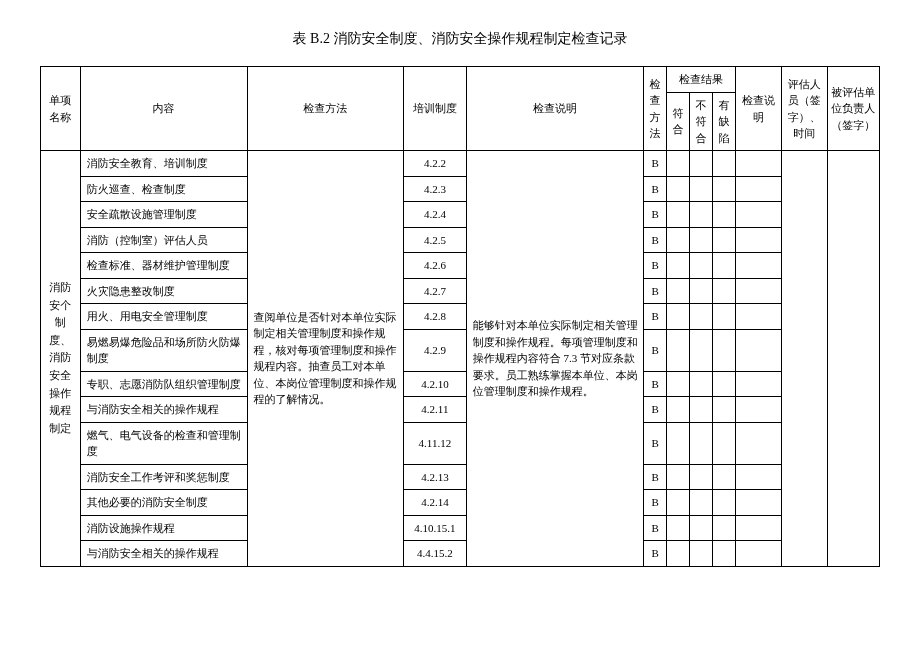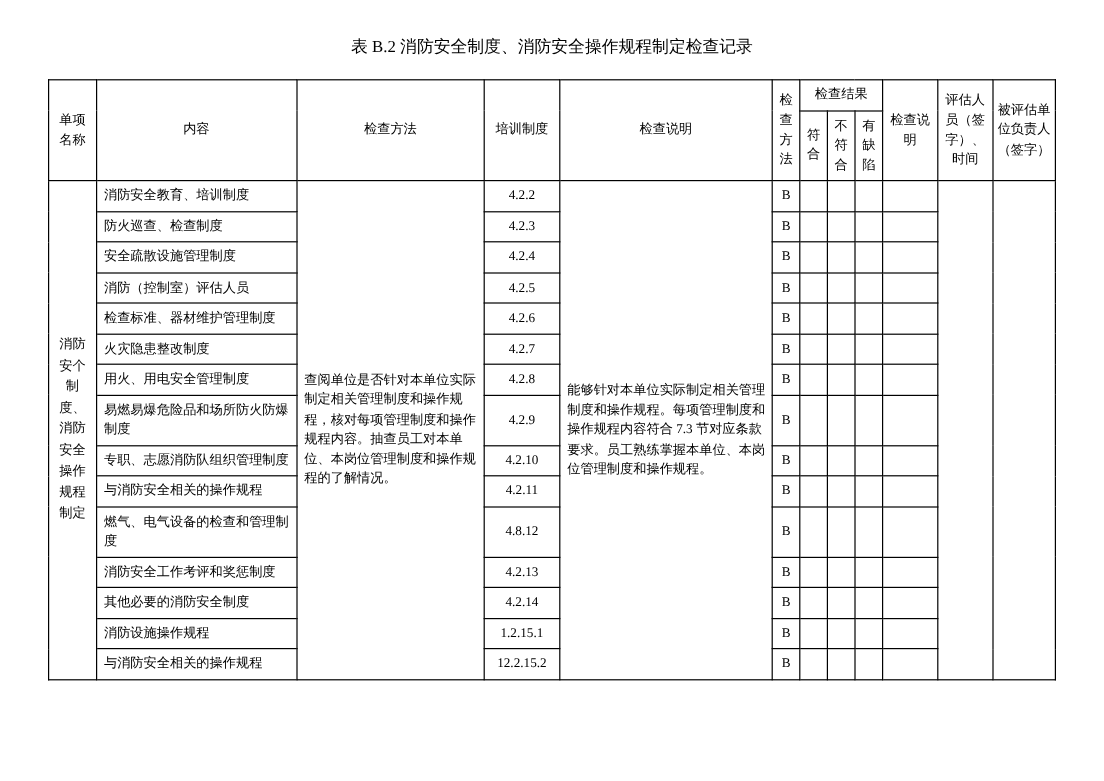--- a/index.html
+++ b/index.html
@@ -184,21 +184,21 @@
         <td class="text-left">与消防安全相关的操作规程</td>
         <td>4.2.11</td>
         <td>B</td>
         <td></td>
         <td></td>
         <td></td>
         <td></td>
       </tr>
       <tr>
         <td class="text-left">燃气、电气设备的检查和管理制度</td>
-        <td>4.8.12</td>
+        <td>4.11.12</td>
         <td>B</td>
         <td></td>
         <td></td>
         <td></td>
         <td></td>
       </tr>
       <tr>
         <td class="text-left">消防安全工作考评和奖惩制度</td>
         <td>4.2.13</td>
         <td>B</td>
@@ -211,30 +211,30 @@
         <td class="text-left">其他必要的消防安全制度</td>
         <td>4.2.14</td>
         <td>B</td>
         <td></td>
         <td></td>
         <td></td>
         <td></td>
       </tr>
       <tr>
         <td class="text-left">消防设施操作规程</td>
-        <td>1.2.15.1</td>
+        <td>4.10.15.1</td>
         <td>B</td>
         <td></td>
         <td></td>
         <td></td>
         <td></td>
       </tr>
       <tr>
         <td class="text-left">与消防安全相关的操作规程</td>
-        <td>12.2.15.2</td>
+        <td>4.4.15.2</td>
         <td>B</td>
         <td></td>
         <td></td>
         <td></td>
         <td></td>
       </tr>
     </tbody>
 </table>
 
 </body></html>

